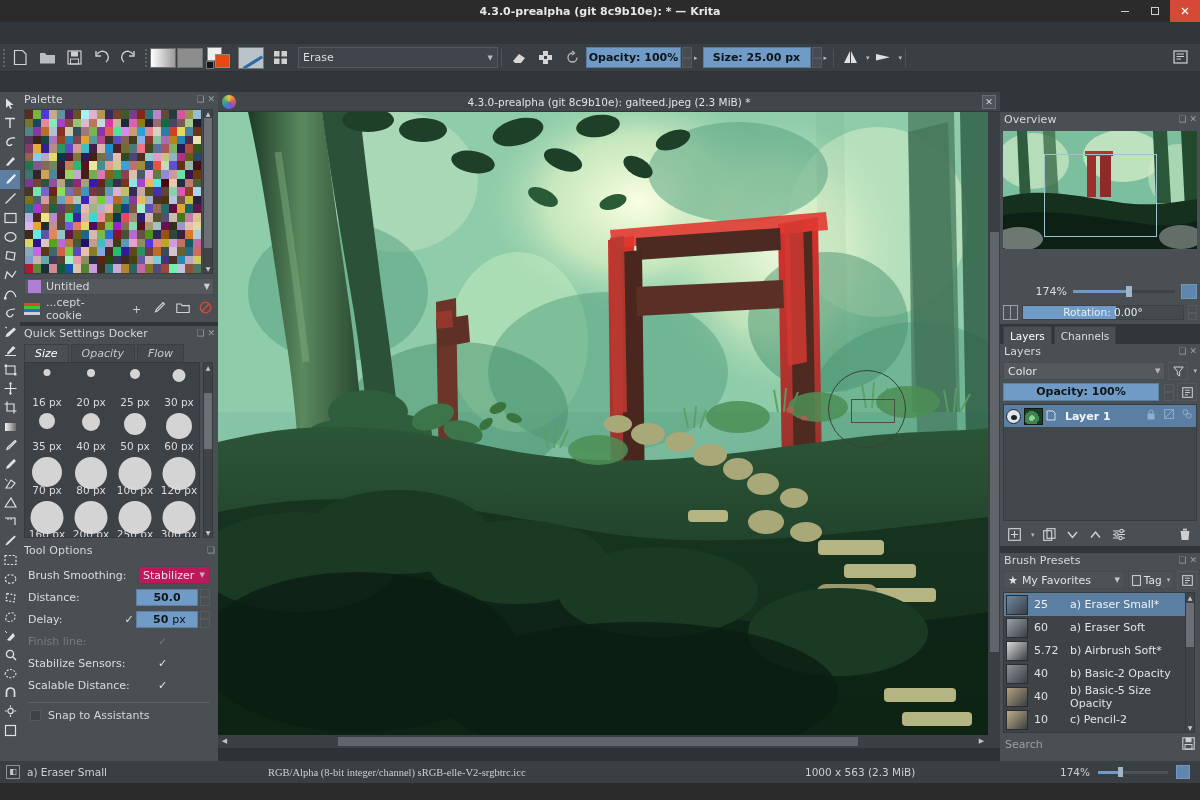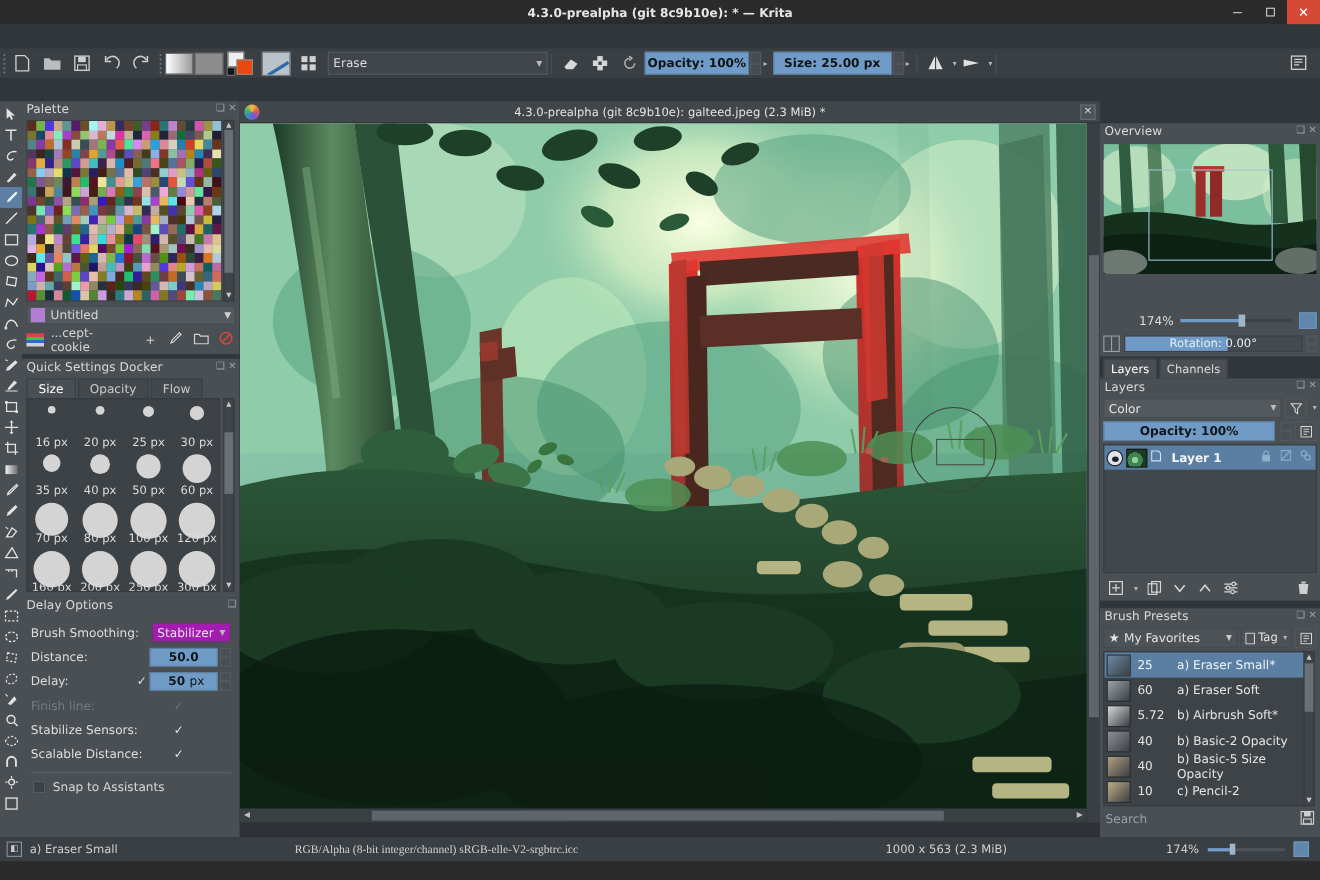--- a/index.html
+++ b/index.html
@@ -102,42 +102,42 @@
   .pal-name{position:absolute;left:4px;top:186px;width:190px;height:17px;background:#54595e;border:1px solid #464b50;
     display:flex;align-items:center;padding:0 3px;gap:5px;font-size:11px;}
   .pal-name .chip{width:13px;height:13px;background:#b07fd4;}
   .pal-name .arr{margin-left:auto;color:#cfcfcf;font-size:8px;}
   .pal-row2{position:absolute;left:4px;top:208px;width:190px;height:18px;display:flex;align-items:center;gap:6px;font-size:11px;}
   .pal-row2 .sw{width:17px;height:12px;background:linear-gradient(180deg,#e04040 0 25%,#40c040 25% 50%,#4060d0 50% 75%,#d0d0d0 75% 100%);}
   .pal-row2 .spacer{flex:1;}
   .pal-row2 .ic{width:18px;text-align:center;color:#d0d0d0;}
 
   .qsd{position:absolute;left:20px;top:326px;width:198px;height:217px;background:#4a4f54;}
-  .qsd-tabs{position:absolute;left:4px;top:18px;display:flex;gap:2px;}
+  .qsd-tabs{position:absolute;left:4px;top:18px;display:flex;gap:2px;font-style:italic;}
   .qtab{height:18px;padding:0 10px;font-size:11px;display:flex;align-items:center;
     background:#43484d;color:#c9c9c9;border:1px solid #3a3f43;border-bottom:none;}
   .qtab.on{background:#4a4f54;color:#ffffff;}
   .qsd-body{position:absolute;left:4px;top:36px;width:176px;height:176px;background:#3d4247;
     border:1px solid #343a3e;overflow:hidden;}
   .qs-scroll{position:absolute;right:5px;top:36px;width:10px;height:176px;background:#3f4449;border:1px solid #363a3e;}
   .qs-scroll .th{position:absolute;left:0;top:30px;width:8px;height:56px;background:#6a7075;}
   .qs-scroll .up,.qs-scroll .dn{position:absolute;left:0;width:8px;height:9px;color:#c9c9c9;font-size:6px;text-align:center;line-height:9px;}
   .qs-scroll .up{top:0;} .qs-scroll .dn{bottom:0;}
   .qs-rows{position:absolute;left:0;top:2px;width:176px;}
   .qs-row{display:flex;height:44px;}
   .qs-cell{flex:1;position:relative;}
   .qs-dot{position:absolute;left:50%;top:4px;transform:translateX(-50%);
     background:#d4d4d4;border-radius:50%;}
   .qs-lbl{position:absolute;left:0;right:0;bottom:1px;text-align:center;font-size:10.5px;color:#dcdcdc;}
 
   .toolopt{position:absolute;left:20px;top:543px;width:198px;height:218px;background:#4a4f54;}
   .to-row{display:flex;align-items:center;height:22px;padding:0 8px;font-size:11px;}
   .to-row .lb{flex:1;color:#dcdcdc;}
   .to-row .lb.dim{color:#767b80;}
-  .combo{width:72px;height:18px;background:#a21caf;border:1px solid #464b50;
+  .combo{width:72px;height:18px;background:#be185d;border:1px solid #464b50;
     display:flex;align-items:center;justify-content:space-between;padding:0 4px;font-size:11px;color:#e4e4e4;}
   .numfield{width:62px;height:17px;background:#6f9bc6;border:1px solid #5d7f9f;color:#10151a;
     display:flex;align-items:center;justify-content:center;font-size:11px;font-weight:bold;}
   .numfield.px{justify-content:flex-start;padding-left:16px;}
   .numspin{width:10px;height:17px;display:flex;flex-direction:column;margin-left:2px;}
   .numspin i{flex:1;background:#4a4f54;border:1px solid #565b60;}
   .chk{width:14px;text-align:center;color:#dfe3e6;font-size:11px;}
   .chk.dim{color:#6e7478;}
   .to-div{height:1px;background:#5c6165;margin:6px 8px 0;}
   .snaprow{display:flex;align-items:center;gap:7px;padding:6px 8px 0 10px;font-size:11px;}
@@ -1158,21 +1158,21 @@
     </div>
     <div class="qs-scroll">
       <div class="up">▲</div>
       <div class="th"></div>
       <div class="dn">▼</div>
     </div>
   </div>
 
   <div class="toolopt">
     <div class="dock-title">
-      <span class="lbl">Delay Options</span>
+      <span class="lbl">Tool Options</span>
       <span class="dockbtns">
           <span class="dockbtn">❏</span>
         </span>
     </div>
     <div class="to-row" style="margin-top:6px">
       <span class="lb">Brush Smoothing:</span>
       <span class="combo">
         <span>Stabilizer</span>
         <span class="tiny-arrow">▼</span>
       </span>

